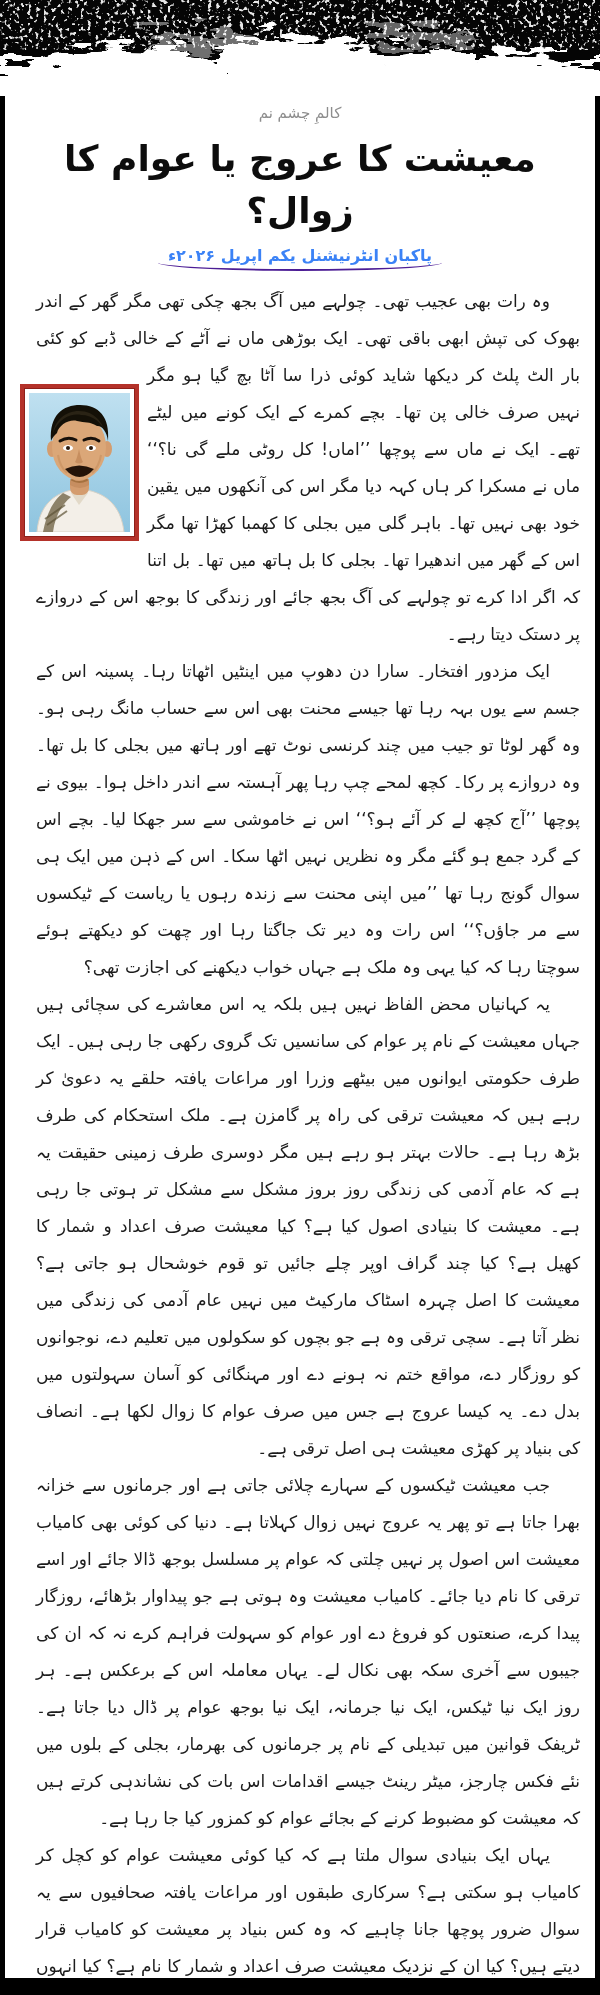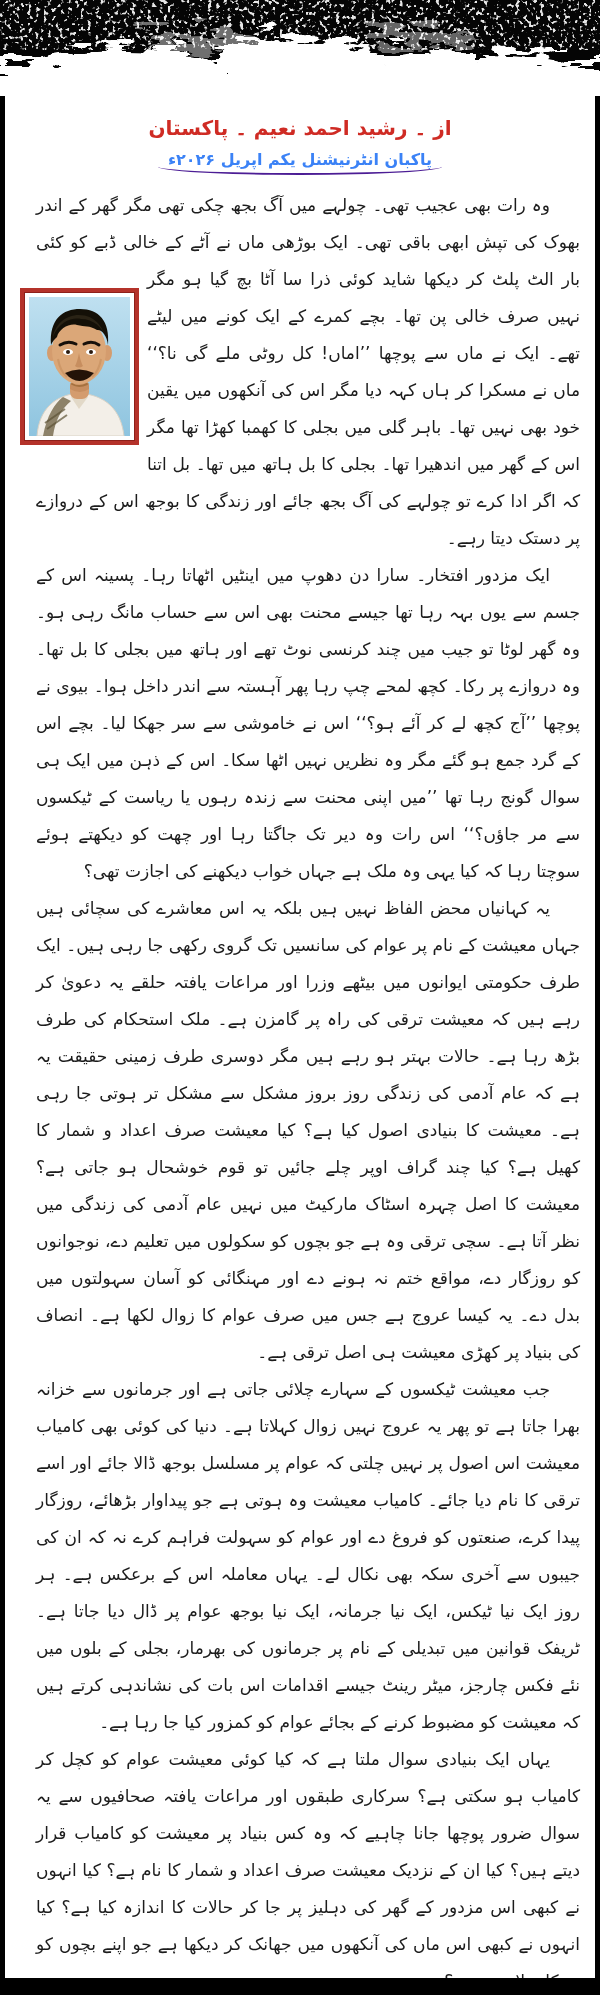--- a/index.html
+++ b/index.html
@@ -80,23 +80,24 @@
     <g filter="url(#rough)" opacity="0.85">
       <ellipse cx="200" cy="40" rx="60" ry="10" fill="#ffffff" opacity="0.5"></ellipse>
       <ellipse cx="420" cy="36" rx="55" ry="9" fill="#ffffff" opacity="0.45"></ellipse>
     </g>
     <rect width="600" height="50" fill="#000" filter="url(#speck)" opacity="0.9"></rect>
   </svg>
 </div>
 
 <div class="paper">
 
+  <div class="kicker">کالمِ چشم نم</div>
 
+  <h1 class="headline">معیشت کا عروج یا عوام کا زوال؟</h1>
 
-  <div class="byline">از ۔ رشید احمد نعیم ۔ پاکستان</div>
 
   <div class="dateline">
     <span class="inner">پاکبان انٹرنیشنل یکم اپریل ۲۰۲۶ء</span>
   </div>
 
   <div class="article">
 
     <div class="photo-anchor">
       <div class="photo-frame">
         <svg width="101" height="139" viewBox="0 0 101 139">

